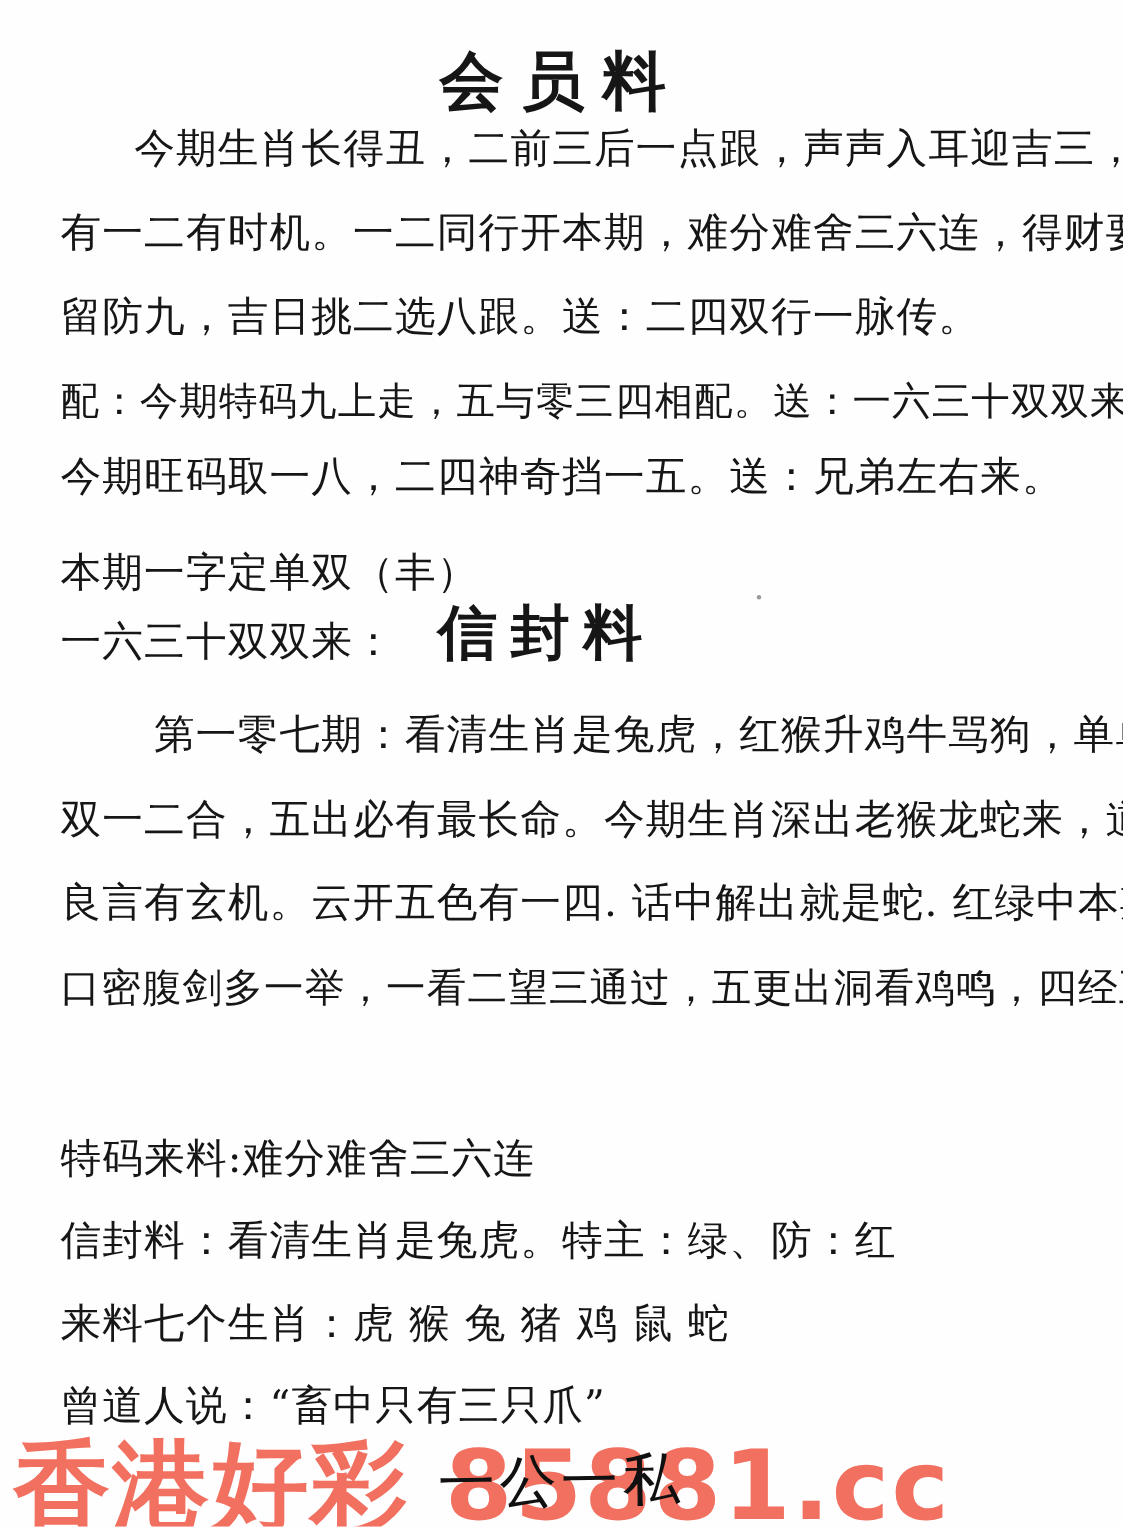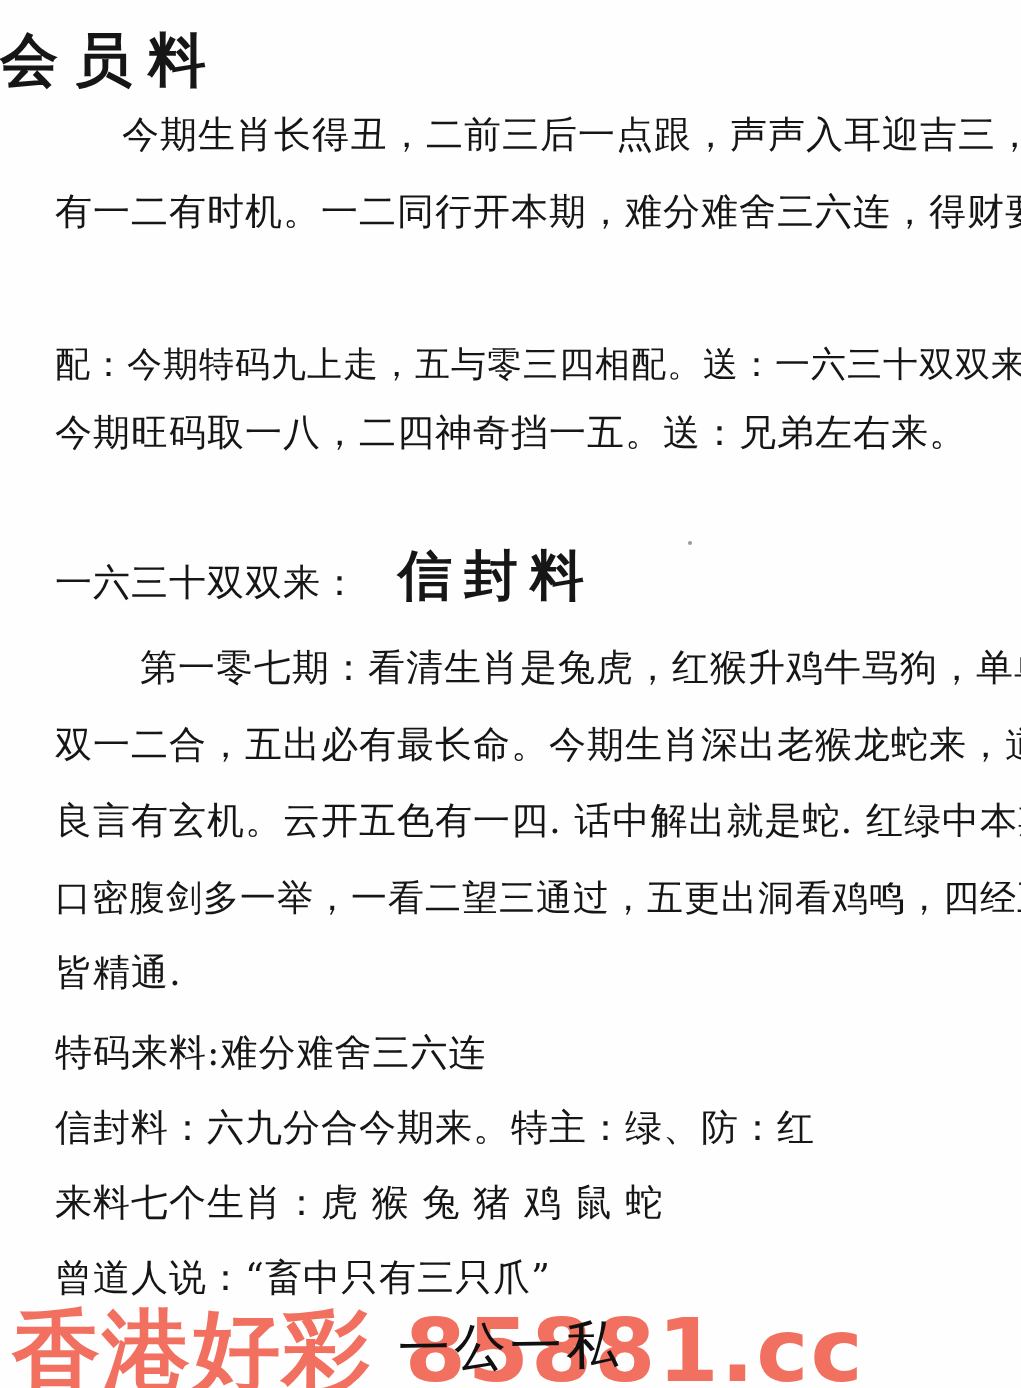--- a/index.html
+++ b/index.html
@@ -11,24 +11,24 @@
     position: relative;
     width: 1021px;
     height: 1388px;
     background: #fefefe;
     overflow: hidden;
     font-family: "DejaVu Serif", "Liberation Serif", serif;
     color: #161616;
   }
   .main-title {
     position: absolute;
-    top: 22px;
+    top: 36px;
     left: 0;
     width: 100%;
-    text-align: left;
+    text-align: center;
     font-size: 58px;
     font-weight: bold;
     letter-spacing: 16px;
   }
   .sub-title {
     position: absolute;
     left: 398px;
     top: 540px;
     font-size: 54px;
     font-weight: bold;
@@ -76,36 +76,37 @@
 </style>
 </head>
 <body>
 
 <div class="page">
 
   <div class="main-title">会员料</div>
 
   <div class="line indent-2" style="top:110px">今期生肖长得丑，二前三后一点跟，声声入耳迎吉三，还</div>
   <div class="line" style="top:187px">有一二有时机。一二同行开本期，难分难舍三六连，得财要四</div>
+  <div class="line" style="top:263px">留防九，吉日挑二选八跟。送：二四双行一脉传。</div>
 
   <div class="line" style="top:341px; font-size:35px">配：今期特码九上走，五与零三四相配。送：一六三十双双来。</div>
   <div class="line" style="top:408px">今期旺码取一八，二四神奇挡一五。送：兄弟左右来。</div>
+  <div class="line" style="top:496px">本期一字定单双（丰）</div>
   <div class="line" style="top:558px">一六三十双双来：</div>
 
   <div class="sub-title">信封料</div>
   <div class="scan-dot"></div>
 
   <div class="line indent-25" style="top:643px">第一零七期：看清生肖是兔虎，红猴升鸡牛骂狗，单单双</div>
   <div class="line" style="top:720px">双一二合，五出必有最长命。今期生肖深出老猴龙蛇来，道人</div>
   <div class="line" style="top:796px">良言有玄机。云开五色有一四. 话中解出就是蛇. 红绿中本期送；</div>
   <div class="line" style="top:874px; font-size:36px">口密腹剑多一举，一看二望三通过，五更出洞看鸡鸣，四经五律</div>
-  <div class="line" style="top:948px">皆精通.</div>
 
   <div class="line" style="top:1028px">特码来料:难分难舍三六连</div>
-  <div class="line" style="top:1103px">信封料：六九分合今期来。特主：绿、防：红</div>
+  <div class="line" style="top:1103px">信封料：看清生肖是兔虎。特主：绿、防：红</div>
   <div class="line" style="top:1253px">曾道人说：“畜中只有三只爪”</div>
   <div class="line" style="top:1178px">来料七个生肖：虎 猴 兔 猪 鸡 鼠 蛇</div>
 
   <div class="watermark" style="color: rgb(242, 112, 95);">香港好彩 85881.cc</div>
 
   <div class="overlay-handwriting">一公一私</div>
 
 </div>
 
 </body></html>

